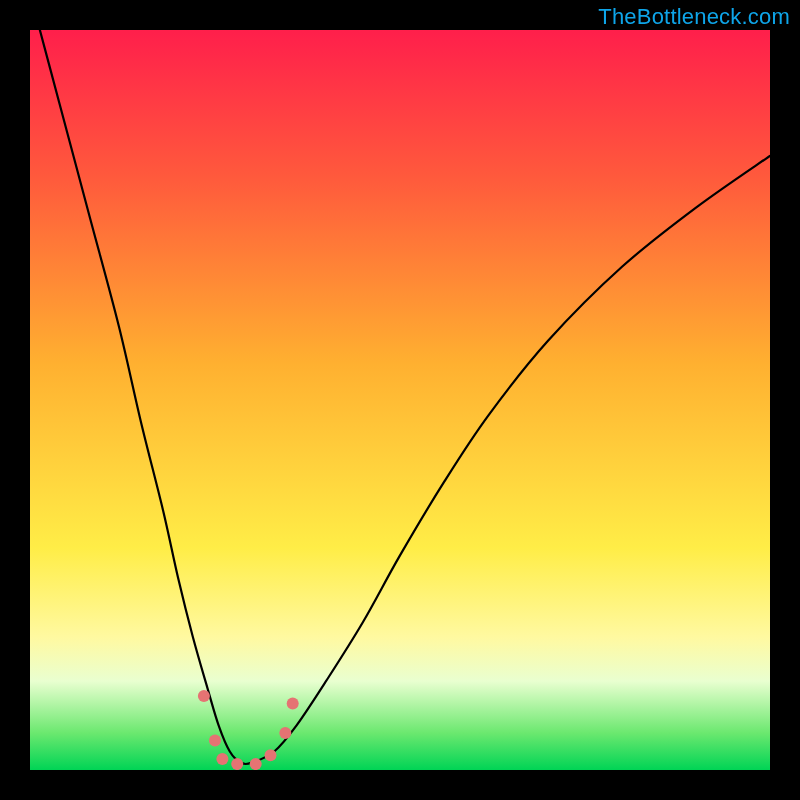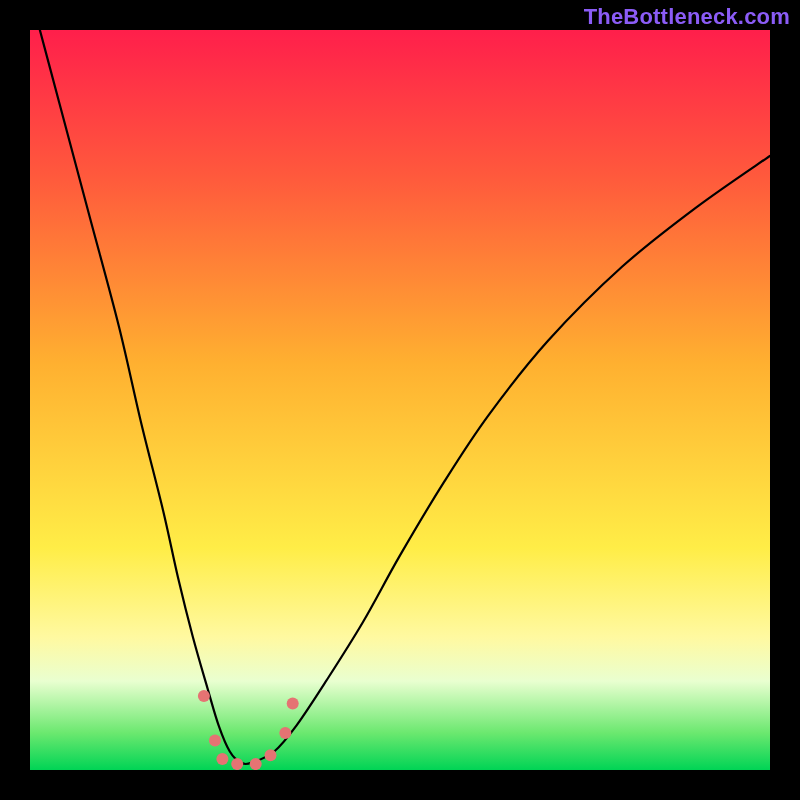--- a/index.html
+++ b/index.html
@@ -22,23 +22,23 @@
     left: 30px;
     top: 30px;
     width: 740px;
     height: 740px;
     overflow: hidden;
   }
   .watermark {
     position: absolute;
     top: 4px;
     right: 10px;
-    color: #8b5cf6;
+    color: #0ea5e9;
     font-size: 22px;
-    font-weight: 700;
+    font-weight: 400;
     letter-spacing: 0.2px;
     user-select: none;
     text-align: right;
   }
   svg { display: block; }
 </style>
 </head>
 <body>
 
 <div class="frame">

